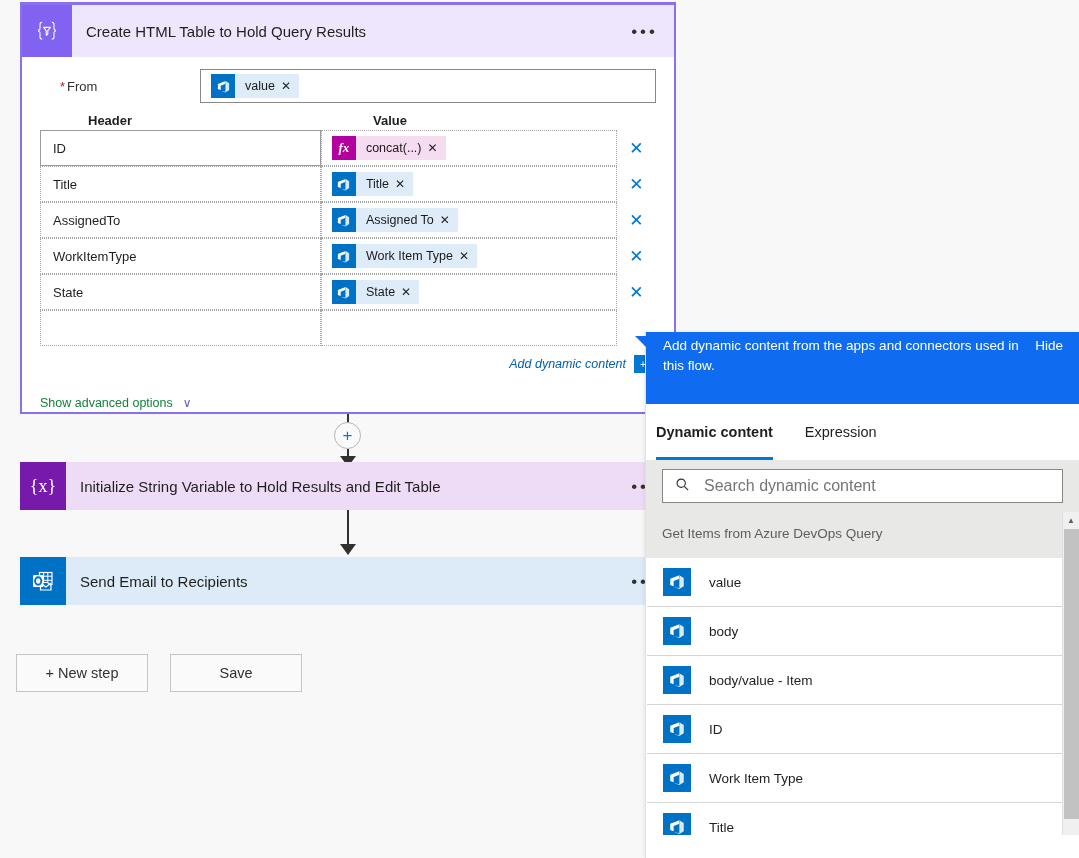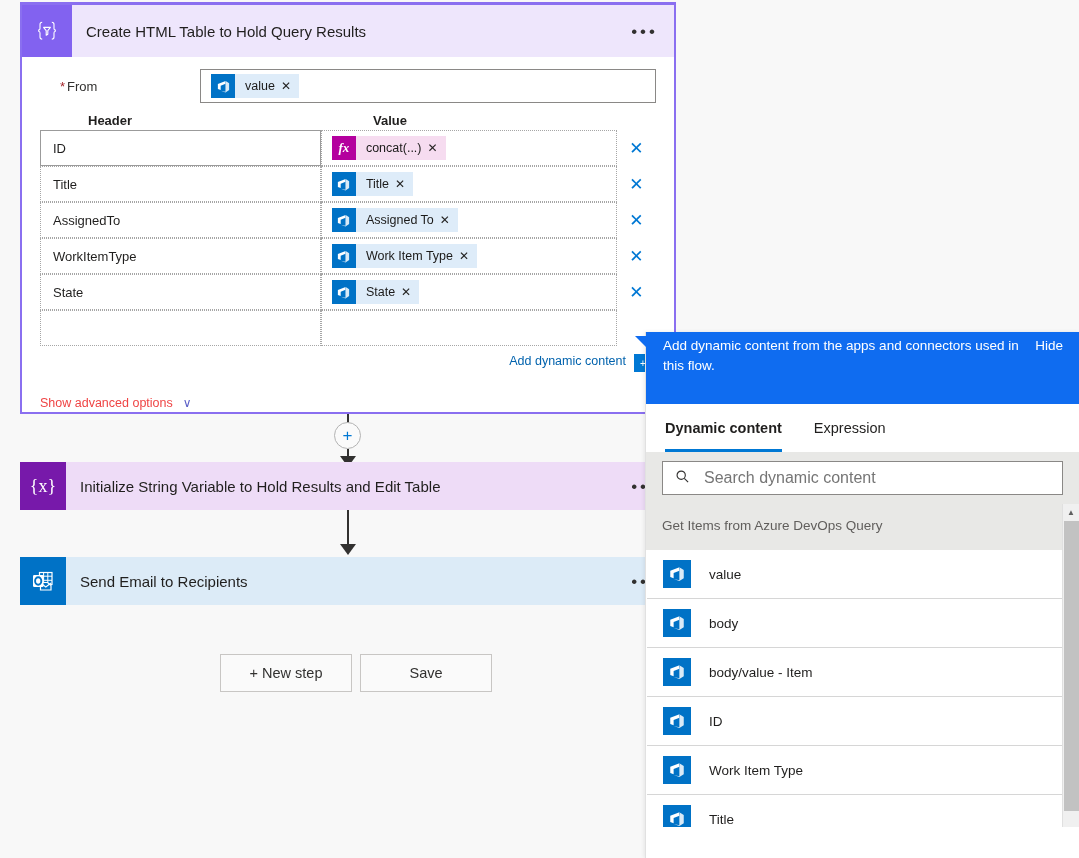--- a/index.html
+++ b/index.html
@@ -93,32 +93,32 @@
   }
   .gcell.key { width: 285px; padding-left: 12px; }
   .gcell.val { width: 300px; padding-left: 10px; }
   .grow.selected .gcell.key { border: 1px solid #9b9b9b; box-shadow: 0 1px 0 #d0d0d0; }
   .row-del {
     width: 40px; display: flex; align-items: center; justify-content: center;
     color: #0078d4; font-size: 17px; cursor: pointer; font-weight: 300;
   }
 
   .adc-row {
-    display: flex; align-items: flex-start; justify-content: flex-end;
-    padding: 8px 22px 0 18px; height: 28px;
+    display: flex; align-items: center; justify-content: flex-end;
+    padding: 8px 22px 0 18px; height: 28px; font-style: italic;
   }
   .adc-link { font-size: 12.5px; color: #0062ad; cursor: pointer; }
   .adc-badge {
     width: 18px; height: 18px; margin-left: 8px; background: #0078d4;
     color: #fff; font-size: 10px; display: flex; align-items: center;
     justify-content: center; cursor: pointer;
   }
 
   .adv-row { padding: 22px 18px 0 18px; display: flex; align-items: center; }
-  .adv-link { font-size: 12.5px; color: #ef4444; cursor: pointer; }
+  .adv-link { font-size: 12.5px; color: #15803d; cursor: pointer; }
   .chev { margin-left: 10px; color: #5b5fc7; font-size: 12px; }
 
   
   .connector { position: absolute; left: 331px; width: 2px; background: #323130; }
   .plus-circle {
     position: absolute; left: 318px; top: 422px;
     width: 27px; height: 27px; border-radius: 50%;
     border: 1px solid #b3b3b3; background: #fafafa;
     display: flex; align-items: center; justify-content: center;
     color: #0078d4; font-size: 17px; line-height: 1; cursor: pointer;
@@ -140,21 +140,21 @@
     color: #fff;
   }
   .step-title { margin-left: 14px; font-size: 15px; color: #201f1e; }
   .step .ellipsis { right: 18px; }
   .step.variable { background: #eedcf7; }
   .step.variable .step-icon { background: #7719aa; font-family: "Liberation Serif", serif; font-size: 18px; }
   .step.email { background: #dcebf7; }
   .step.email .step-icon { background: #0072c6; }
 
   
-  .btn-bar { position: absolute; left: 0; top: 654px; width: 680px; display: flex; justify-content: center; gap: 8px; }
+  .btn-bar { position: absolute; left: 0; top: 654px; width: 680px; display: flex; gap: 22px; }
   .btn {
     min-width: 132px; height: 38px; border: 1px solid #c8c6c4; background: #fafafa;
     font-size: 14.5px; color: #323130; cursor: pointer;
     display: flex; align-items: center; justify-content: center;
     font-family: "Liberation Sans", sans-serif;
   }
 
   
   .panel {
     position: absolute; left: 645px; top: 332px; width: 434px; height: 526px;
@@ -168,21 +168,21 @@
   }
   .tooltip .tt-text { flex: 1; padding-right: 14px; }
   .tooltip .tt-hide { font-size: 13.5px; cursor: pointer; white-space: nowrap; padding-top: 0px; }
   .tooltip::before {
     content: ""; position: absolute; left: -11px; top: 4px;
     width: 0; height: 0;
     border-top: 11px solid #0f6cf0;
     border-left: 11px solid transparent;
   }
 
-  .tabs { display: flex; height: 48px; align-items: flex-start; padding: 0 0 0 19px; background: #fff; }
+  .tabs { display: flex; height: 56px; align-items: flex-start; padding: 0 0 0 10px; background: #fff; }
   .tab {
     font-size: 14.5px; color: #201f1e; margin-right: 32px; height: 100%;
     display: flex; align-items: center; cursor: pointer; position: relative;
   }
   .tab.active { font-weight: bold; }
   .tab.active::after {
     content: ""; position: absolute; left: 0; right: 0; bottom: 0;
     height: 3px; background: #0078d4;
   }
 

